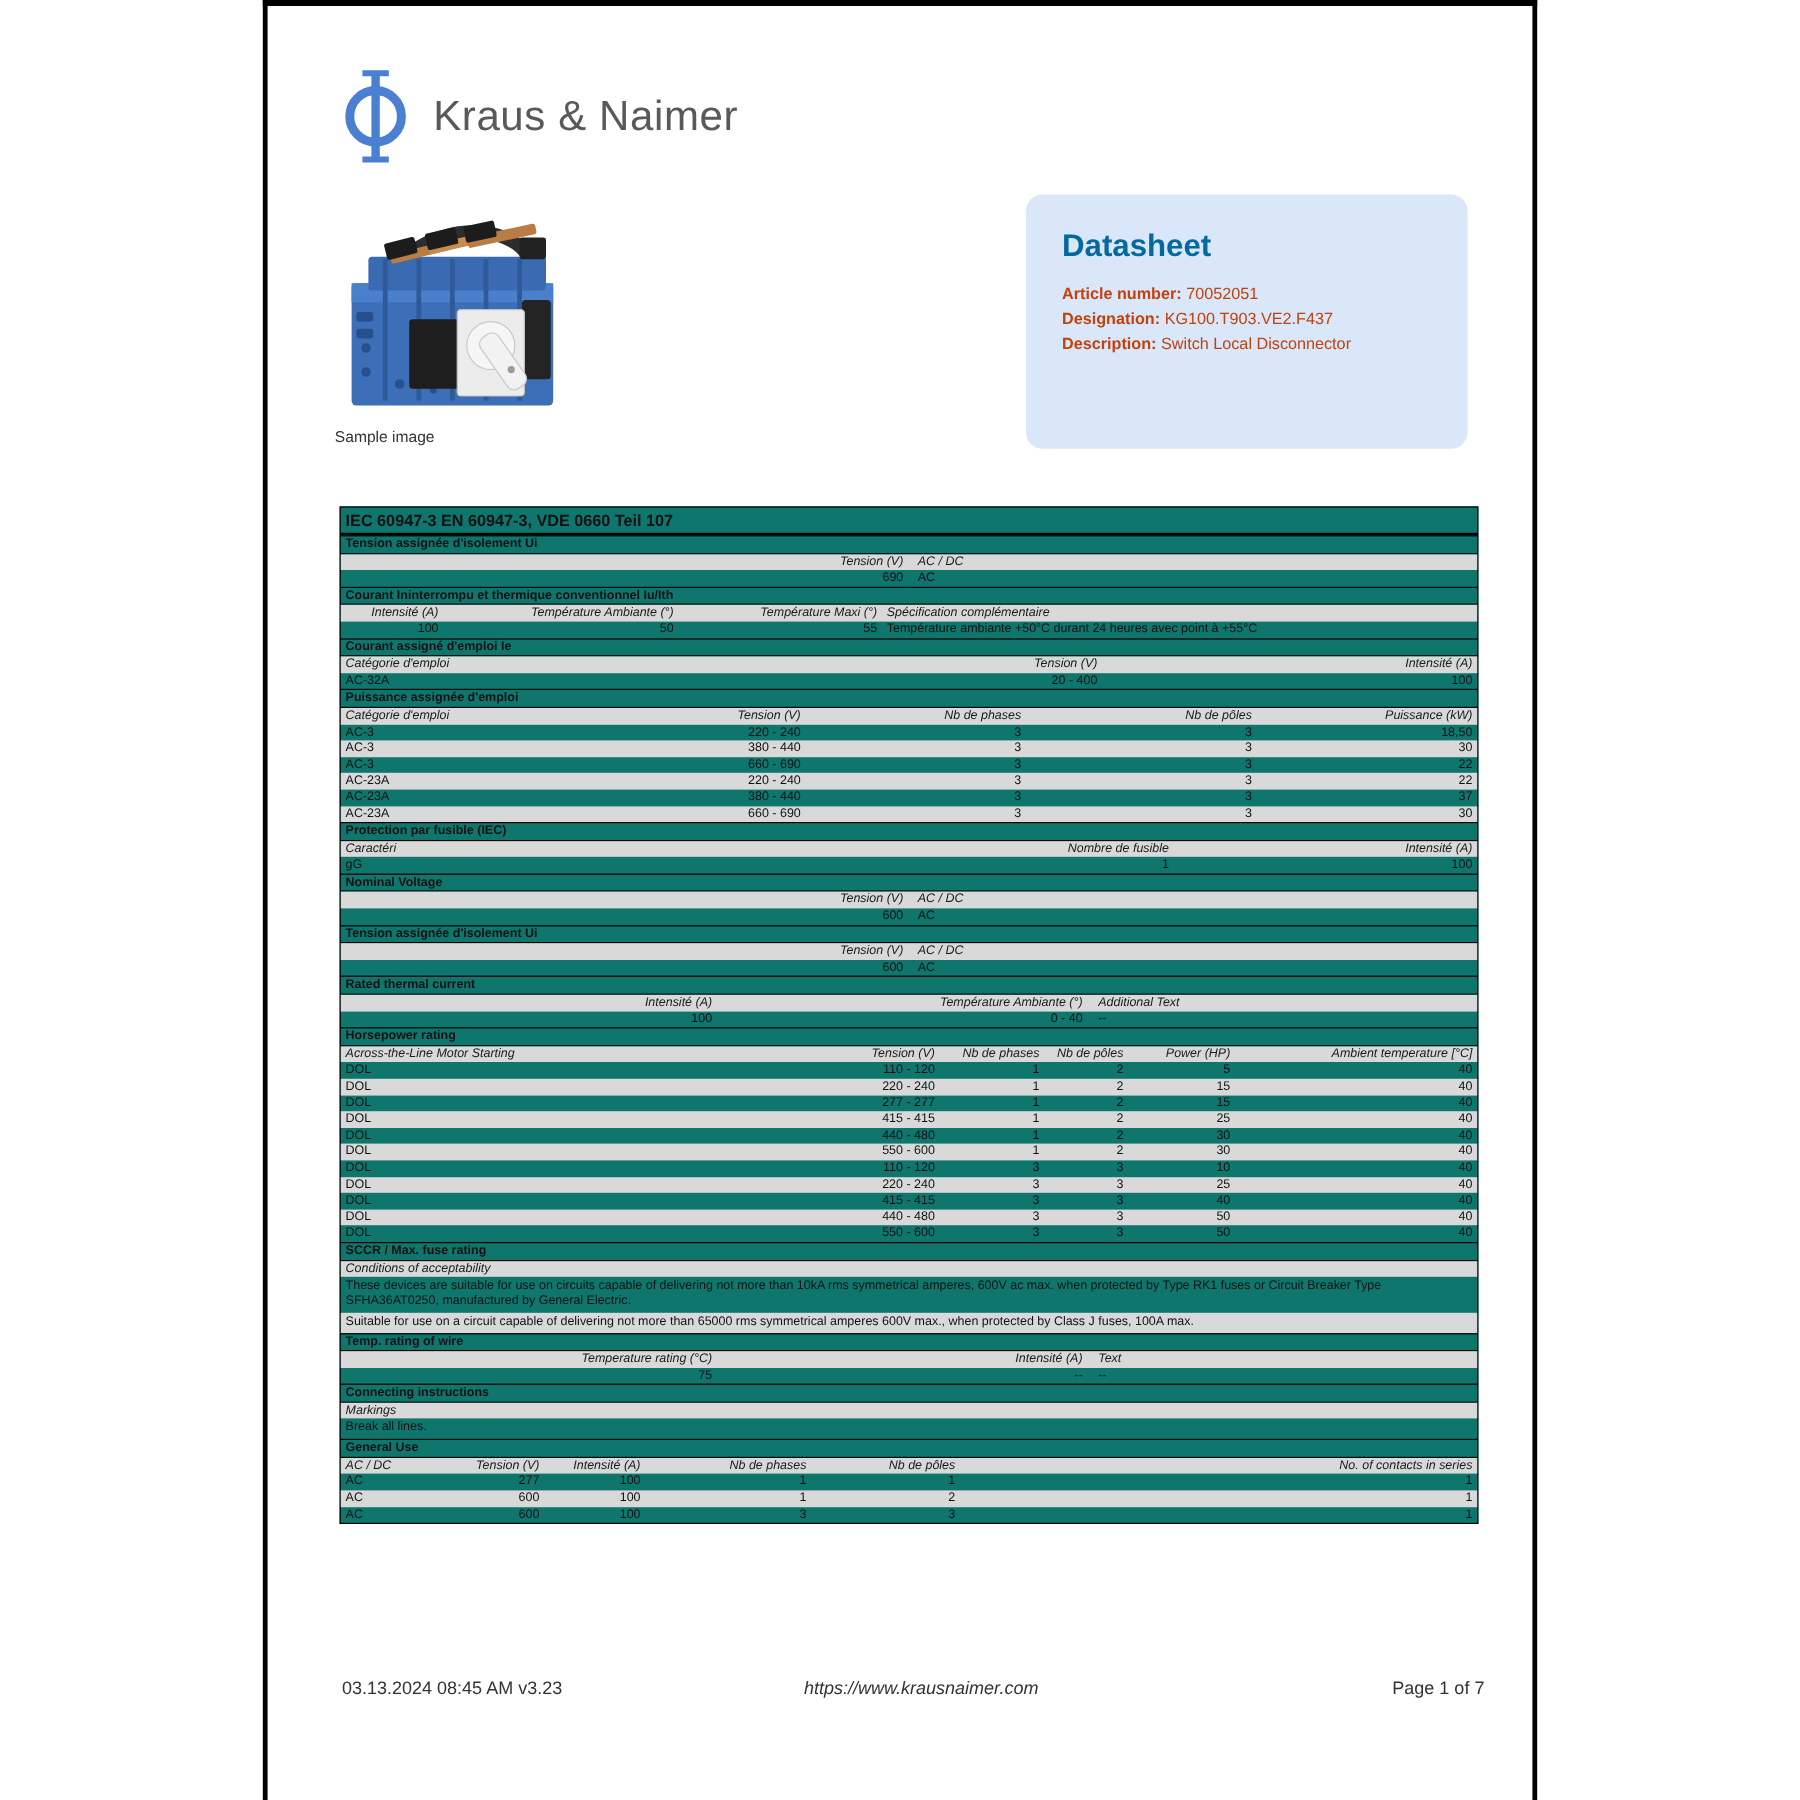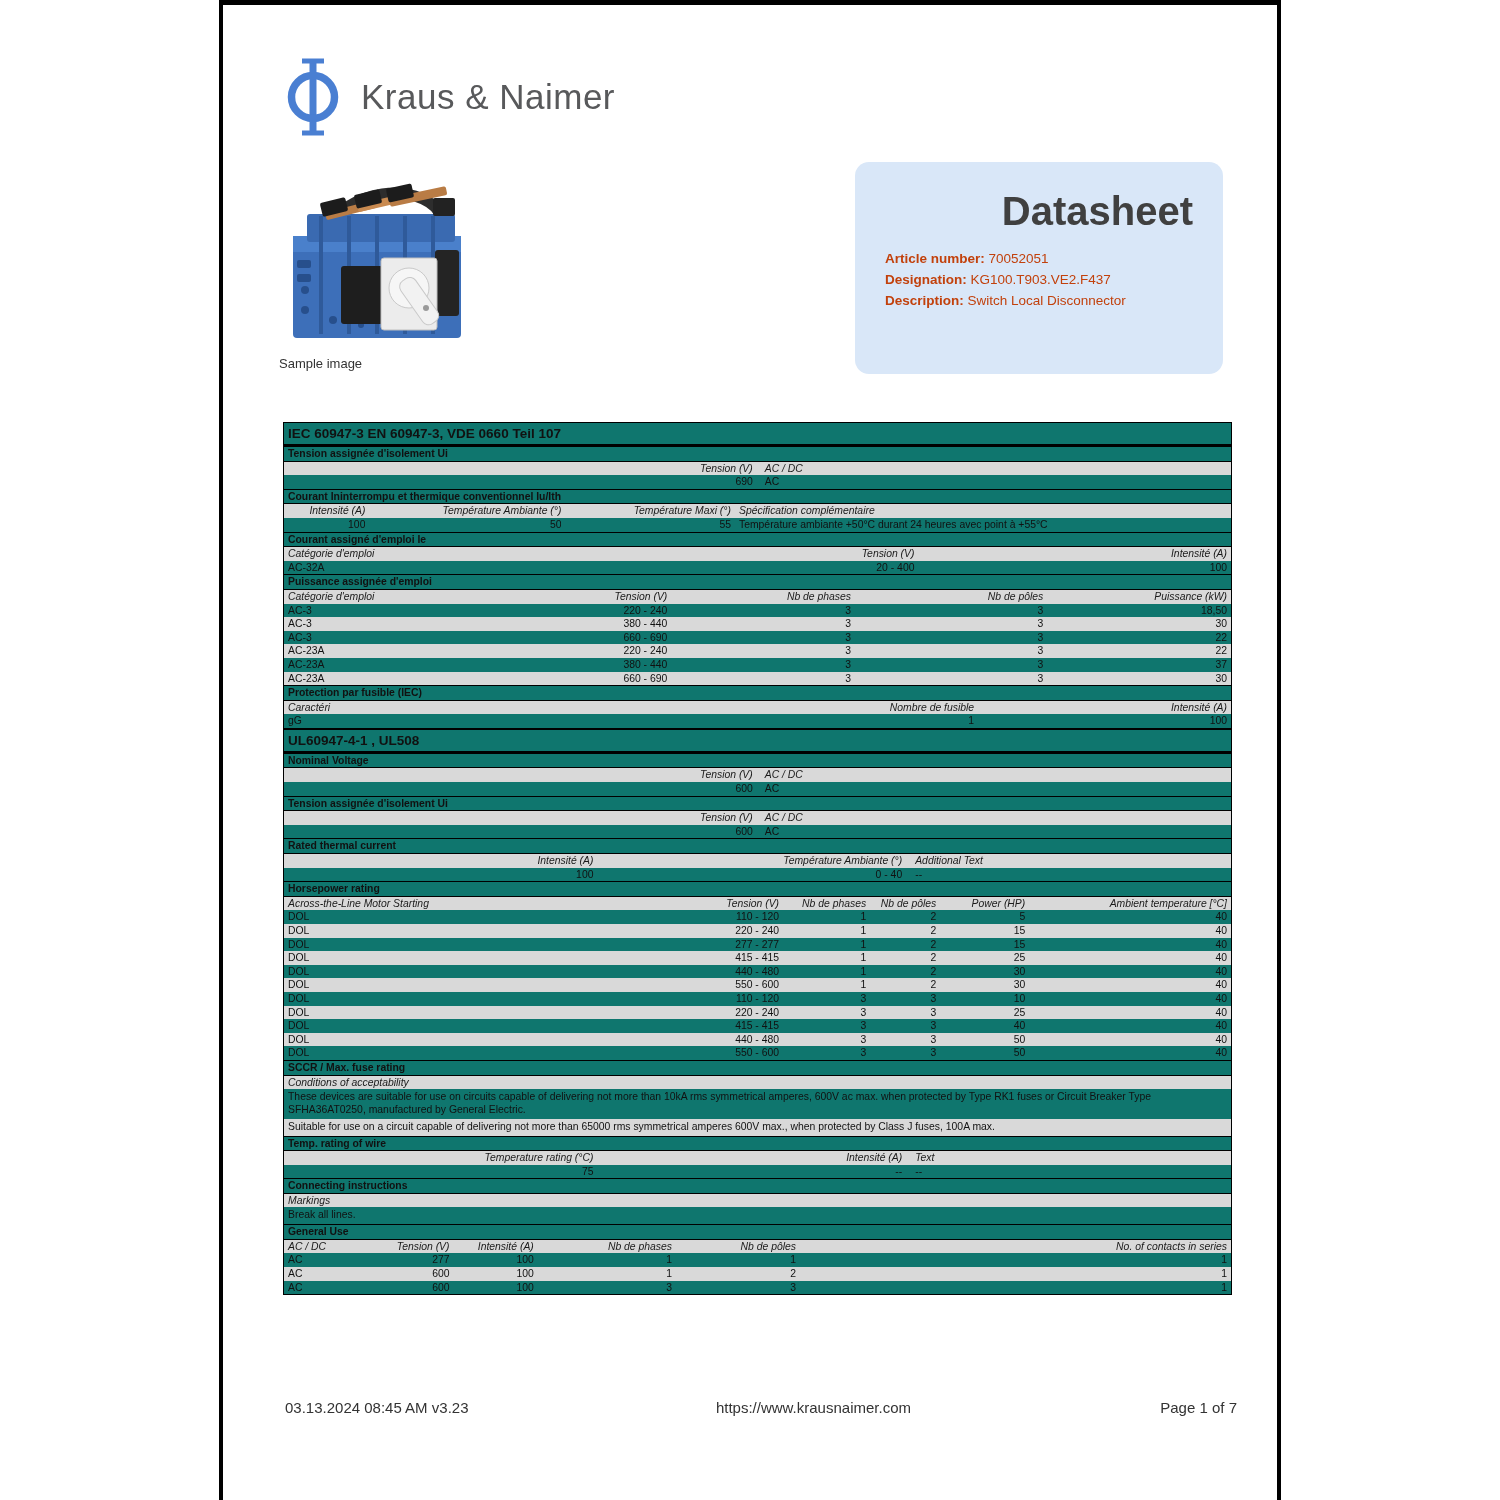--- a/index.html
+++ b/index.html
@@ -15,21 +15,21 @@
         border-left:4px solid #000;border-right:4px solid #000;border-top:5px solid #000;}
   
   .logo{position:absolute;left:62px;top:52px;display:flex;align-items:center;gap:20px;}
   .logo svg{display:block;}
   .brand-text{font-size:35px;color:#58595b;letter-spacing:0.5px;}
   
   .product{position:absolute;left:62px;top:165px;width:190px;height:180px;}
   .sample-label{position:absolute;left:56px;top:351px;font-size:13px;color:#333;}
   
   .ds-box{position:absolute;left:632px;top:157px;width:368px;height:212px;background:var(--box-blue);border-radius:14px;padding:27px 30px;}
-  .ds-title{font-size:40px;font-weight:bold;color:#404040;margin-bottom:14px;text-align:right;}
+  .ds-title{font-size:26px;font-weight:bold;color:#0369a1;margin-bottom:14px;}
   .ds-line{font-size:13.5px;line-height:21px;color:#c2410c;}
   .ds-line b{font-weight:bold;}
   
   .spec-table{position:absolute;left:60px;top:417px;width:949px;border:1.5px solid #000;background:#0f766e;}
   .trow{display:grid;min-height:var(--rh);line-height:var(--rh);font-size:10.4px;align-items:center;}
   .trow.shaded{background:var(--shade);}
   .t-major{font-weight:bold;font-size:13.5px;line-height:21px;min-height:21px;border-bottom:2px solid #000;border-top:2px solid #000;}
   .spec-table .t-major:first-child{border-top:none;}
   .t-section{font-weight:bold;border-top:1.5px solid #000;border-bottom:1px solid #000;}
   .t-head{font-style:italic;color:#1a1a1a;}
@@ -54,21 +54,21 @@
   .l-t3{grid-template-columns:33.1% 32.6% 1fr;}
   .l-t3 .c0,.l-t3 .c1{text-align:right;padding-left:0;padding-right:4px;}
   .l-t3 .c2{padding-left:9px;}
   .l-h6{grid-template-columns:30% 22.7% 9.2% 7.4% 9.4% 1fr;}
   .l-h6 .cell:not(.c0){text-align:right;padding-right:4px;}
   .l-g6{grid-template-columns:8% 9.9% 8.9% 14.6% 13.1% 1fr;}
   .l-g6 .cell:not(.c0){text-align:right;padding-right:4px;}
   
   .footer{position:absolute;left:0;top:1394px;width:100%;height:20px;font-size:15px;color:#333;}
   .footer .f-left{position:absolute;left:62px;}
-  .footer .f-center{position:absolute;left:408px;width:280px;text-align:right;color:#333;text-decoration:none;}
+  .footer .f-center{position:absolute;left:447px;width:280px;text-align:left;color:#333;text-decoration:none;font-style:italic;}
   .footer .f-right{position:absolute;right:40px;}
 </style>
 </head>
 <body>
 
 <div class="stage">
   <div class="page">
 
     <div class="logo">
       <span>
@@ -249,23 +249,20 @@
         <div class="trow t-head l-c3b shaded">
           <div class="cell c0">Caractéri</div>
           <div class="cell c1">Nombre de fusible</div>
           <div class="cell c2">Intensité (A)</div>
         </div>
         <div class="trow t-data l-c3b">
           <div class="cell c0">gG</div>
           <div class="cell c1">1</div>
           <div class="cell c2">100</div>
         </div>
-        <div class="trow t-major l-full">
-          <div class="cell c0">UL60947-4-1 , UL508</div>
-        </div>
         <div class="trow t-section l-full">
           <div class="cell c0">Nominal Voltage</div>
         </div>
         <div class="trow t-head l-kv shaded">
           <div class="cell c0">Tension (V)</div>
           <div class="cell c1">AC / DC</div>
         </div>
         <div class="trow t-data l-kv">
           <div class="cell c0">600</div>
           <div class="cell c1">AC</div>

